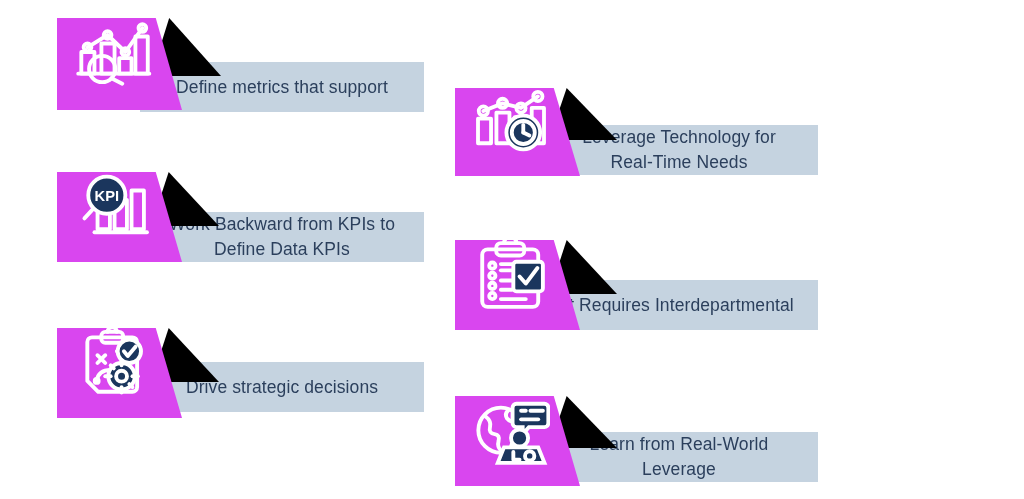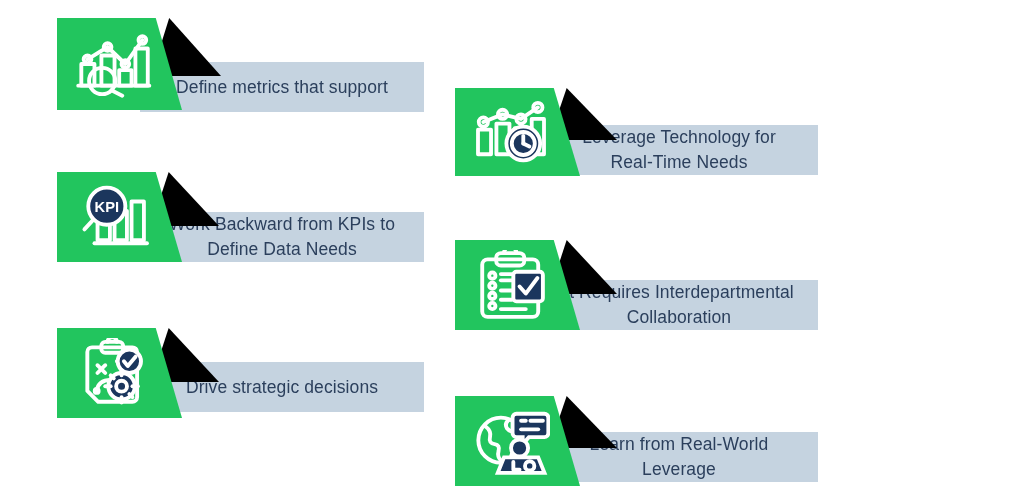--- a/index.html
+++ b/index.html
@@ -36,23 +36,23 @@
 
   
   .fold {
     position:absolute;
     background:#000000;
   }
 
   
   .iconbox {
     position:absolute;
-    background:#22c55e;
+    background:#d946ef;
     display:flex;
-    align-items:center;
+    align-items:flex-start;
     justify-content:center;
   }
   .iconbox svg { display:block; }
 
   .ic-stroke {
     fill:none;
     stroke:#ffffff;
     stroke-width:5;
     stroke-linecap:round;
     stroke-linejoin:round;
@@ -126,21 +126,21 @@
           <line class="ic-stroke" x1="67" y1="58" x2="75" y2="62"></line>
         </svg>
       </span>
     </div>
   </div>
 
   <div class="card">
     <div class="band" style="left:140px; top:212px; width:284px; height:50px;">
       <div>
         <div class="band-text">Work Backward from KPIs to</div>
-        <div class="band-text">Define Data Needs</div>
+        <div class="band-text">Define Data KPIs</div>
       </div>
     </div>
     <div class="fold" style="left:151px; top:172px; width:68px; height:54px;
                 clip-path:polygon(26% 0%, 100% 100%, 0% 100%);"></div>
     <div class="iconbox" style="left:57px; top:172px; width:125px; height:90px;
                 clip-path:polygon(0% 0%, 79% 0%, 100% 100%, 0% 100%);">
       <span style="margin-right:14px;">
         <svg width="78" height="68" viewBox="0 0 100 88">
           <rect class="ic-stroke" x="30" y="52" width="16" height="22"></rect>
           <rect class="ic-stroke" x="52" y="36" width="16" height="38"></rect>
@@ -151,21 +151,20 @@
           <line class="ic-stroke" x1="24" y1="48" x2="13" y2="60" stroke-width="9"></line>
         </svg>
       </span>
     </div>
   </div>
 
   <div class="card">
     <div class="band" style="left:540px; top:280px; width:278px; height:50px;">
       <div>
         <div class="band-text">It Requires Interdepartmental</div>
-        <div class="band-text">Collaboration</div>
       </div>
     </div>
     <div class="fold" style="left:549px; top:240px; width:68px; height:54px;
                 clip-path:polygon(26% 0%, 100% 100%, 0% 100%);"></div>
     <div class="iconbox" style="left:455px; top:240px; width:125px; height:90px;
                 clip-path:polygon(0% 0%, 79% 0%, 100% 100%, 0% 100%);">
       <span style="margin-right:14px;">
         <svg width="74" height="70" viewBox="0 0 94 90">
           <rect class="ic-stroke" x="10" y="12" width="72" height="74" rx="7"></rect>
           <rect class="ic-stroke" x="28" y="4" width="36" height="16" rx="6"></rect>

